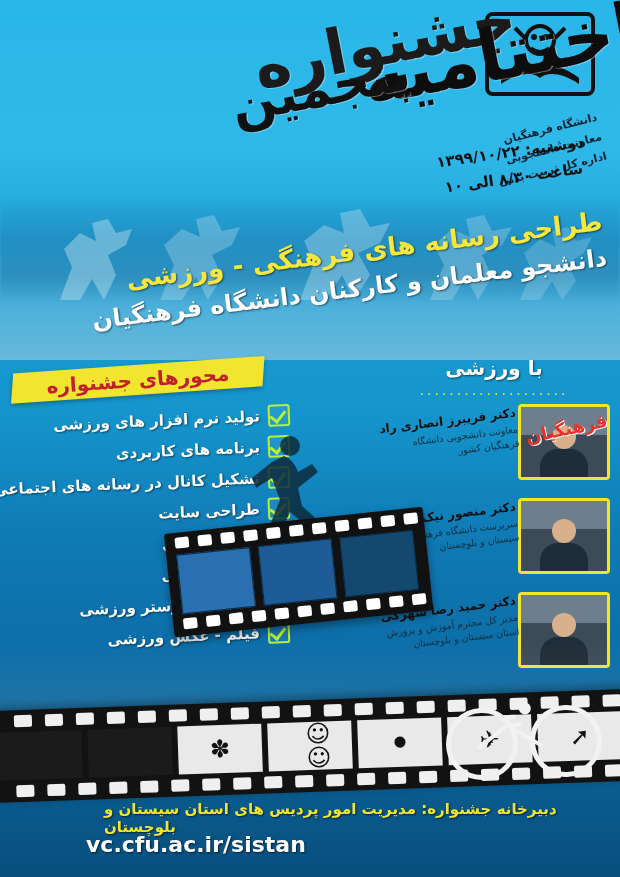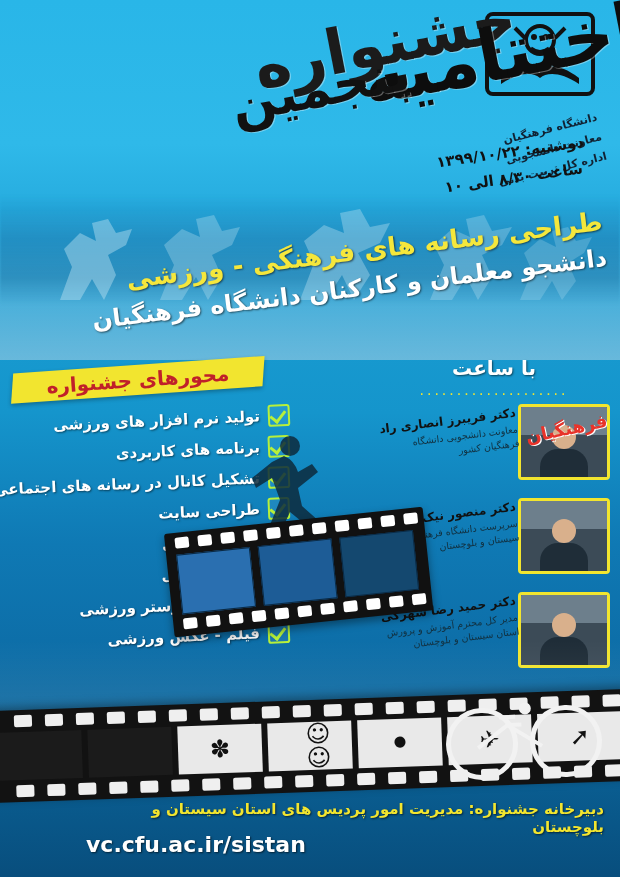--- a/index.html
+++ b/index.html
@@ -225,21 +225,21 @@
     position:absolute;left:50%;top:50%;transform:translate(-50%,-50%);
     color:#111;font-size:24px;line-height:1;
   }
   
   .wheel{
     position:absolute;border:5px solid #f2f2f2;border-radius:50%;
   }
   
   .secretariat{
     position:absolute;right:16px;top:800px;width:500px;
-    text-align:right;direction:rtl;
+    text-align:left;direction:rtl;
     font-size:15px;font-weight:bold;color:#f2e52f;
     text-shadow:1px 1px 2px rgba(0,0,0,.6);
   }
   .link-label{
     position:absolute;right:16px;top:843px;width:360px;
     text-align:right;direction:rtl;font-size:14px;font-weight:bold;color:#fff;
     text-shadow:1px 1px 2px rgba(0,0,0,.6);
   }
   .url{
     position:absolute;left:86px;top:832px;
@@ -346,21 +346,21 @@
         <span class="axis-label">بروشور - پوستر ورزشی</span>
       </div>
       <div class="axis-row">
         <span class="tick"></span>
         <span class="axis-label">فیلم - عکس ورزشی</span>
       </div>
     </div>
   </div>
 
   <div class="guests">
-    <div class="guests-title">با ساعت</div>
+    <div class="guests-title">با ورزشی</div>
     <div class="dots">....................</div>
 
     <div class="guest">
       <div class="banner-tag">فرهنگیان</div>
       <div class="guest-photo">
         <div class="ph-top"></div>
         <div class="ph-bot"></div>
         <div class="ph-head"></div>
         <div class="ph-body"></div>
       </div>

